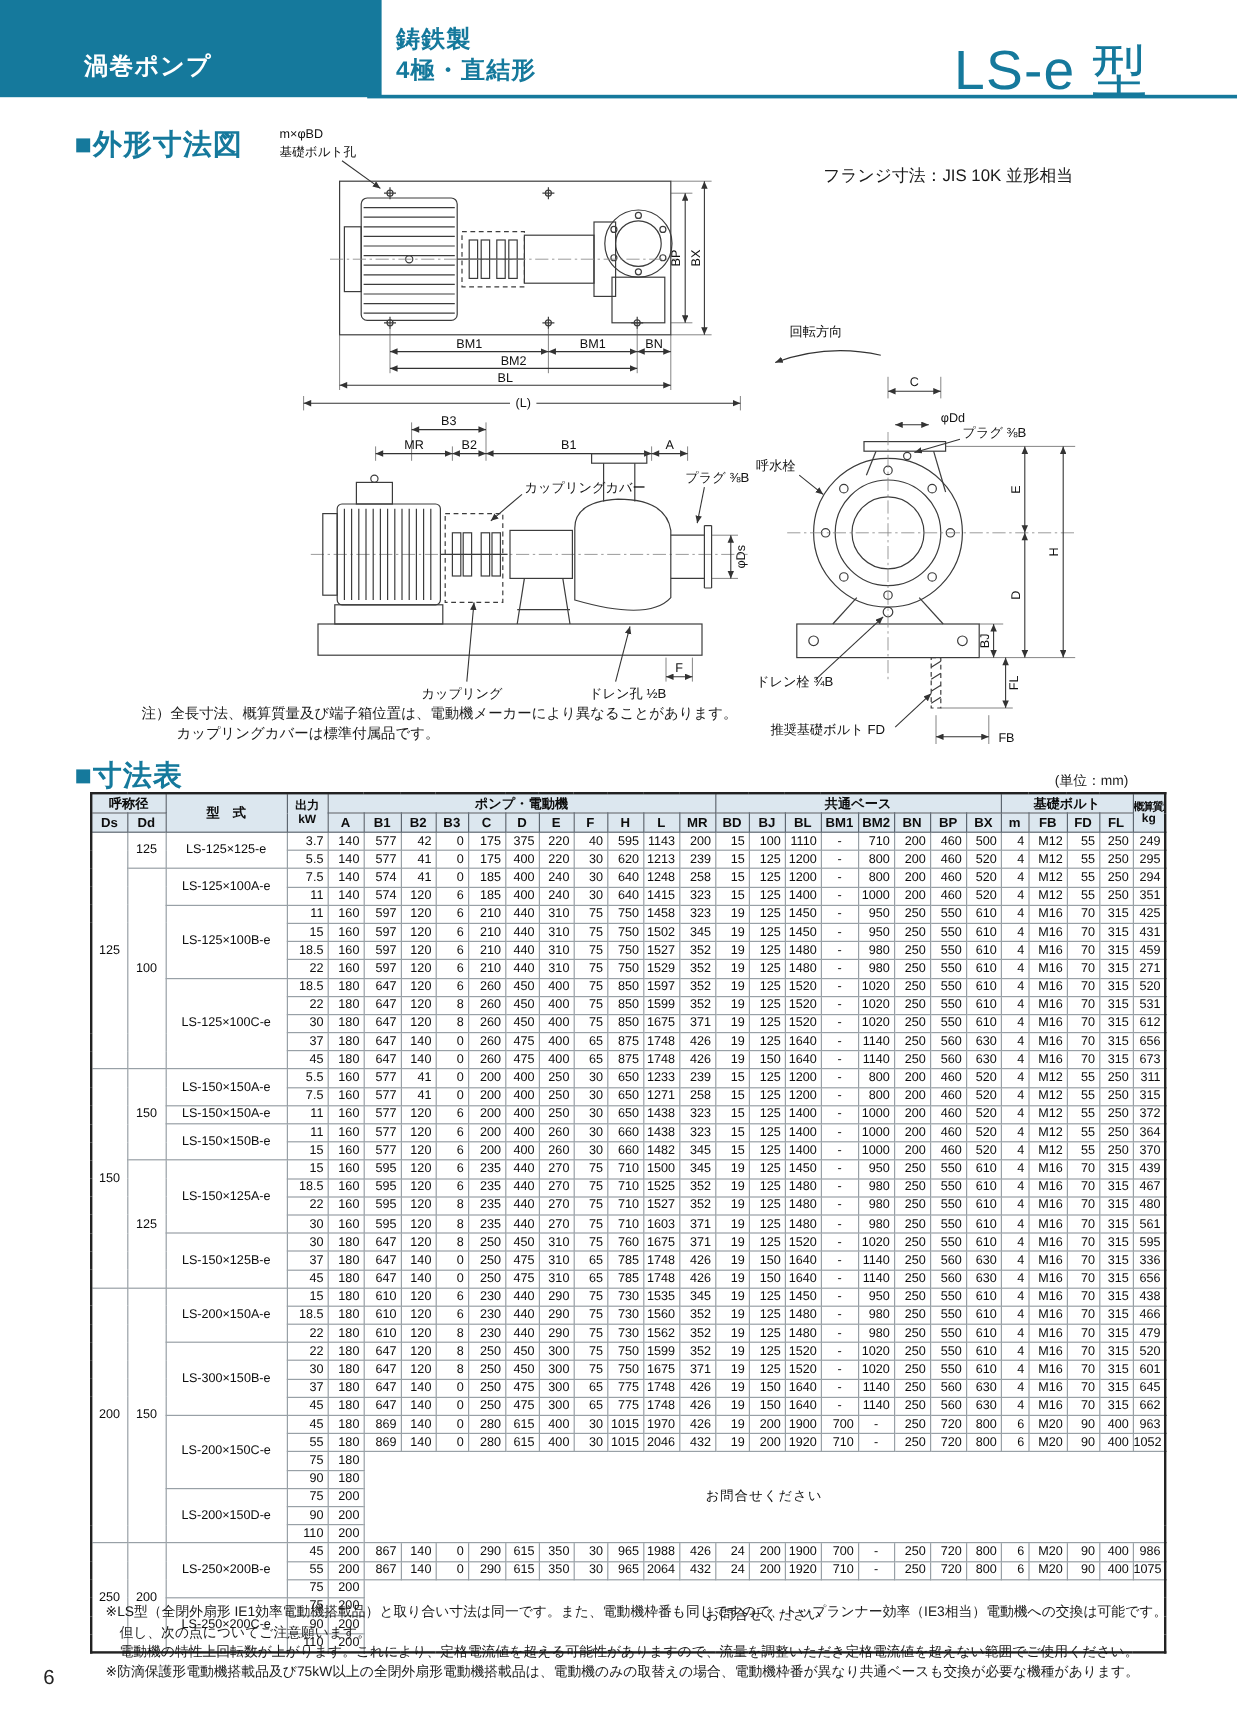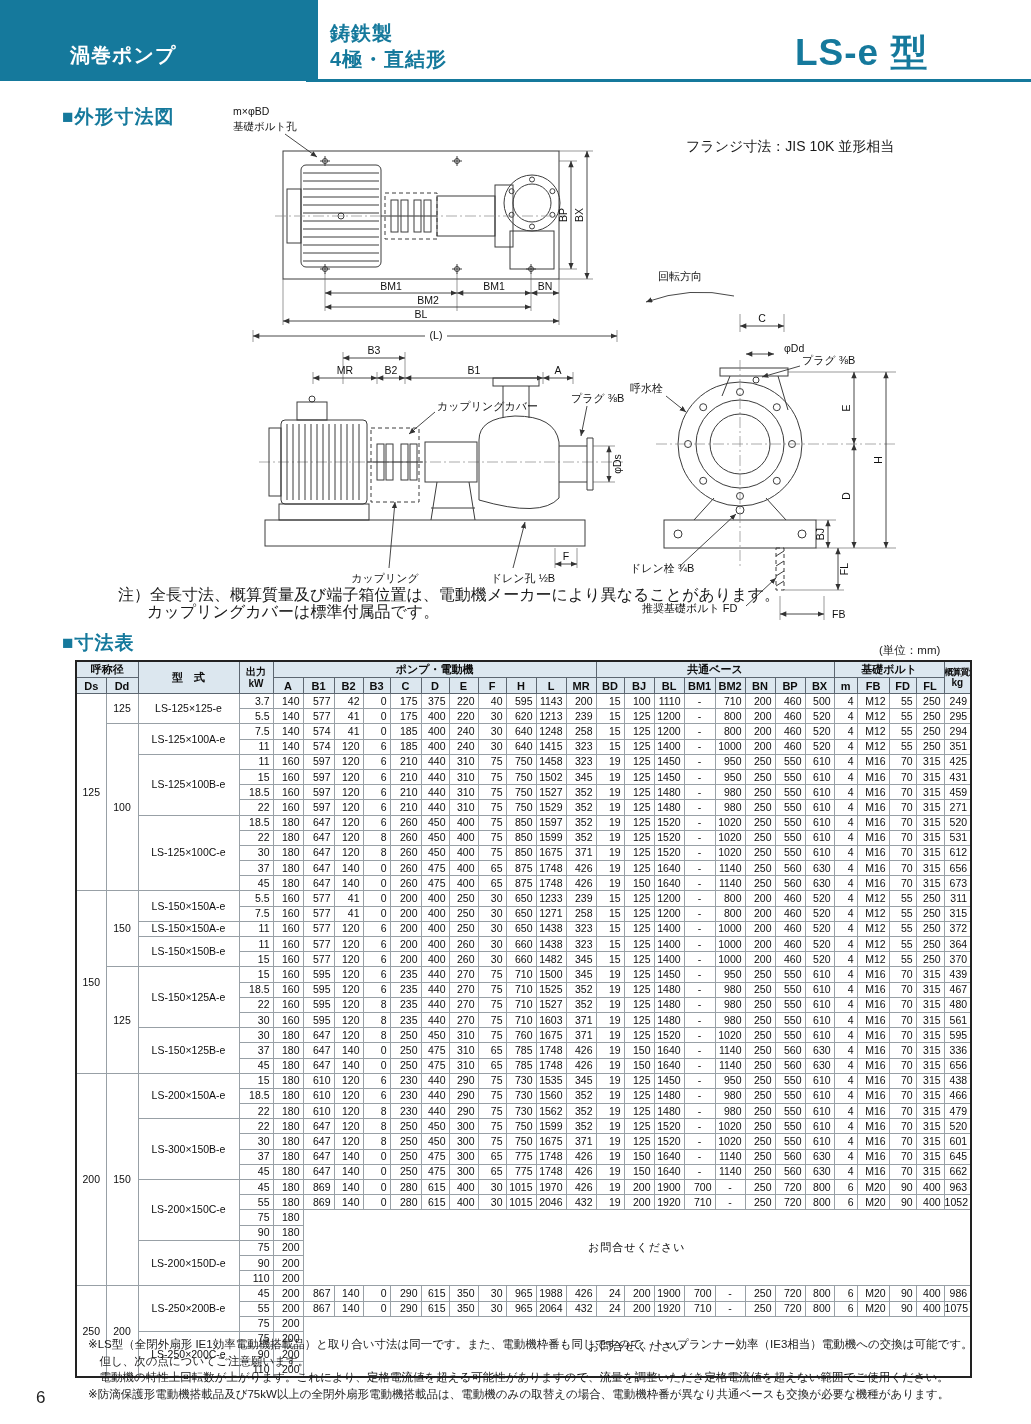--- a/index.html
+++ b/index.html
@@ -5,26 +5,26 @@
   html,body{margin:0;padding:0}
   body{
     width:1031px;height:1424px;position:relative;background:#ffffff;
     font-family:"Liberation Sans","DejaVu Sans",sans-serif;color:#111;overflow:hidden;
   }
   .abs{position:absolute}
   
   .cat-box{left:0;top:0;width:318px;height:81px;background:#15799c;}
   .cat-box span{position:absolute;left:70px;bottom:12px;color:#fff;font-weight:bold;font-size:20px;letter-spacing:1px}
   .subtitle{left:330px;top:20px;color:#15799c;font-weight:bold;font-size:20px;line-height:26px;letter-spacing:1px}
-  .series{left:795px;top:28px;color:#15799c;font-weight:bold;font-size:37px;letter-spacing:1px}
+  .series{left:795px;top:28px;color:#15799c;font-weight:normal;font-size:46px;letter-spacing:1px}
   .top-rule{left:306px;top:79px;width:725px;height:3px;background:#15799c}
   
-  .sec-title{color:#15799c;font-weight:bold;font-size:19px;letter-spacing:1px}
+  .sec-title{color:#15799c;font-weight:bold;font-size:24px;letter-spacing:1px}
   .flange-note{left:686px;top:138px;font-size:14px;color:#1a1a1a}
-  .dwg-note{left:118px;top:586px;font-size:16px;line-height:17px;color:#1a1a1a}
+  .dwg-note{left:118px;top:586px;font-size:12px;line-height:17px;color:#1a1a1a}
   .dwg-note .ind{padding-left:29px}
   .unit-note{left:879px;top:643px;font-size:11.5px;color:#1a1a1a}
   
   svg.dwg{position:absolute}
   svg .ln{stroke:#3c3c3c;fill:none;stroke-width:1}
   svg .dash{stroke-dasharray:4 3}
   svg .cl{stroke:#888;stroke-width:.7;stroke-dasharray:11 3 2 3;fill:none}
   svg .dim{stroke:#333;stroke-width:.9;fill:none}
   svg .ext{stroke:#555;stroke-width:.6;fill:none}
   svg text{stroke:none;fill:#111;font-size:11px}

